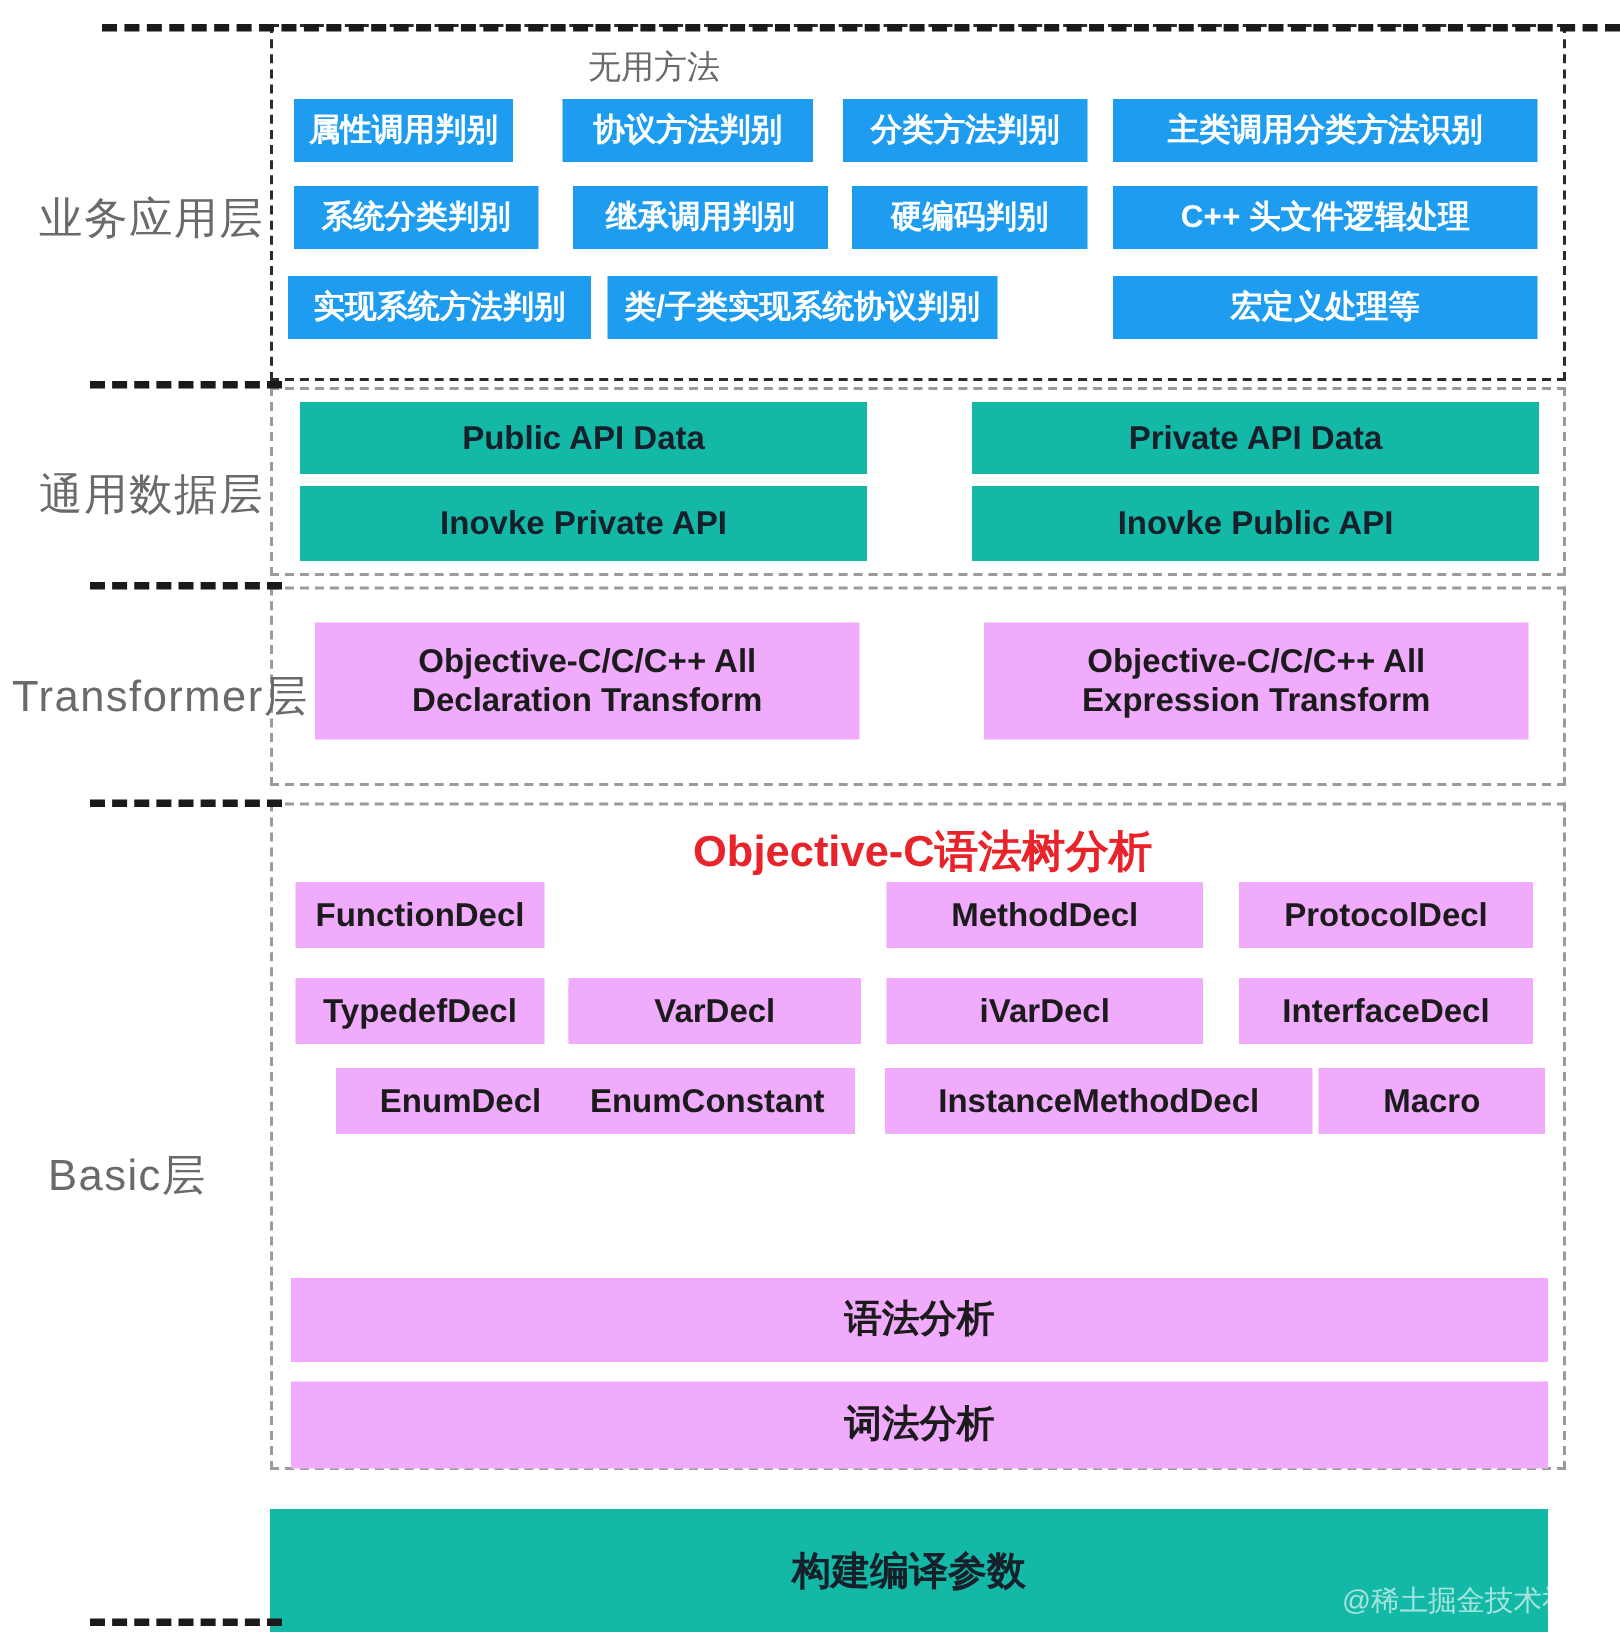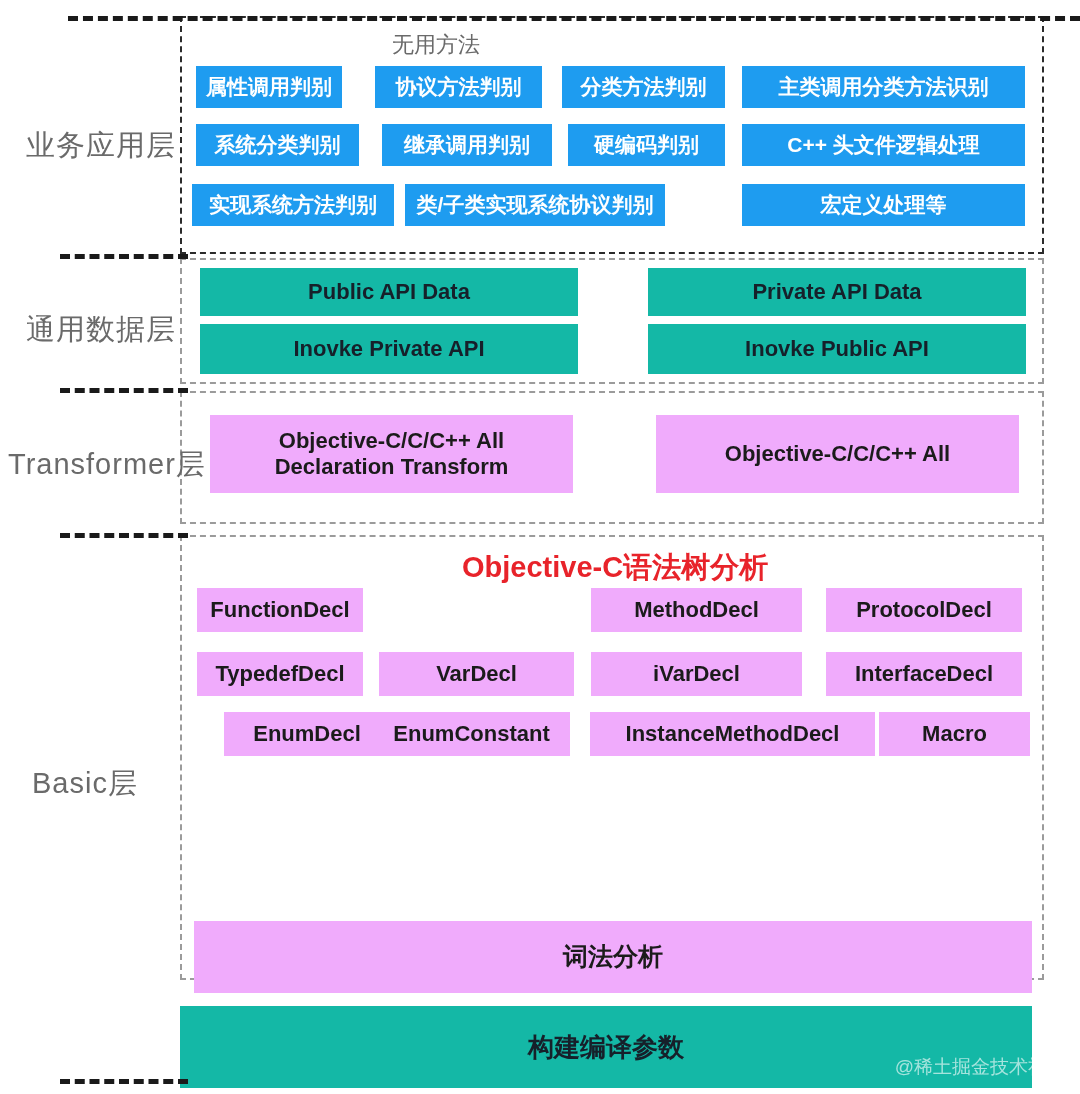--- a/index.html
+++ b/index.html
@@ -148,20 +148,21 @@
 
   <div class="layer-label" style="left:8px; top:445px;">Transformer层</div>
 
   <div class="box box-orange" style="left:210px; top:415px; width:363px; height:78px; flex-direction:column;">
     <span>Objective-C/C/C++  All</span>
     <span>Declaration Transform</span>
   </div>
 
   <div class="box box-orange" style="left:656px; top:415px; width:363px; height:78px; flex-direction:column;">
     <span>Objective-C/C/C++  All</span>
+    <span>Expression Transform</span>
   </div>
 
   <div class="group-box" style="left:180px; top:535px; width:864px; height:445px;"></div>
 
   <div class="layer-label" style="left:32px; top:764px;">Basic层</div>
 
   <div class="section-title-red" style="left:462px; top:548px;">Objective-C语法树分析</div>
 
   <div class="box box-orange" style="left:197px; top:588px; width:166px; height:44px;">FunctionDecl</div>
   <div class="box box-orange" style="left:379px; top:616px; width:195px; height:36px;margin-top:42px;">PropertyDecl</div>
@@ -171,19 +172,20 @@
   <div class="box box-orange" style="left:197px; top:652px; width:166px; height:44px;">TypedefDecl</div>
   <div class="box box-orange" style="left:379px; top:652px; width:195px; height:44px;">VarDecl</div>
   <div class="box box-orange" style="left:591px; top:652px; width:211px; height:44px;">iVarDecl</div>
   <div class="box box-orange" style="left:826px; top:652px; width:196px; height:44px;">InterfaceDecl</div>
 
   <div class="box box-orange" style="left:197px; top:712px; width:166px; height:44px;margin-left:27px;">EnumDecl</div>
   <div class="box box-orange" style="left:590px; top:712px; width:285px; height:44px;">InstanceMethodDecl</div>
   <div class="box box-orange" style="left:373px; top:712px; width:197px; height:44px;">EnumConstant</div>
   <div class="box box-orange" style="left:879px; top:712px; width:151px; height:44px;">Macro</div>
 
-  <div class="box box-orange" style="left:194px; top:921px; width:838px; height:72px; font-size:25px;">词法分析</div>
+  <div class="box box-orange" style="left:194px; top:852px; width:838px; height:56px; font-size:25px;">语法分析</div>
+  <div class="box box-orange" style="left:194px; top:921px; width:838px; height:58px; font-size:25px;">词法分析</div>
 
   <div class="box box-steel" style="left:180px; top:1006px; width:852px; height:82px; font-size:26px;">构建编译参数</div>
 
   <div class="watermark">@稀土掘金技术社区</div>
 
 </div>
 
 </body></html>

